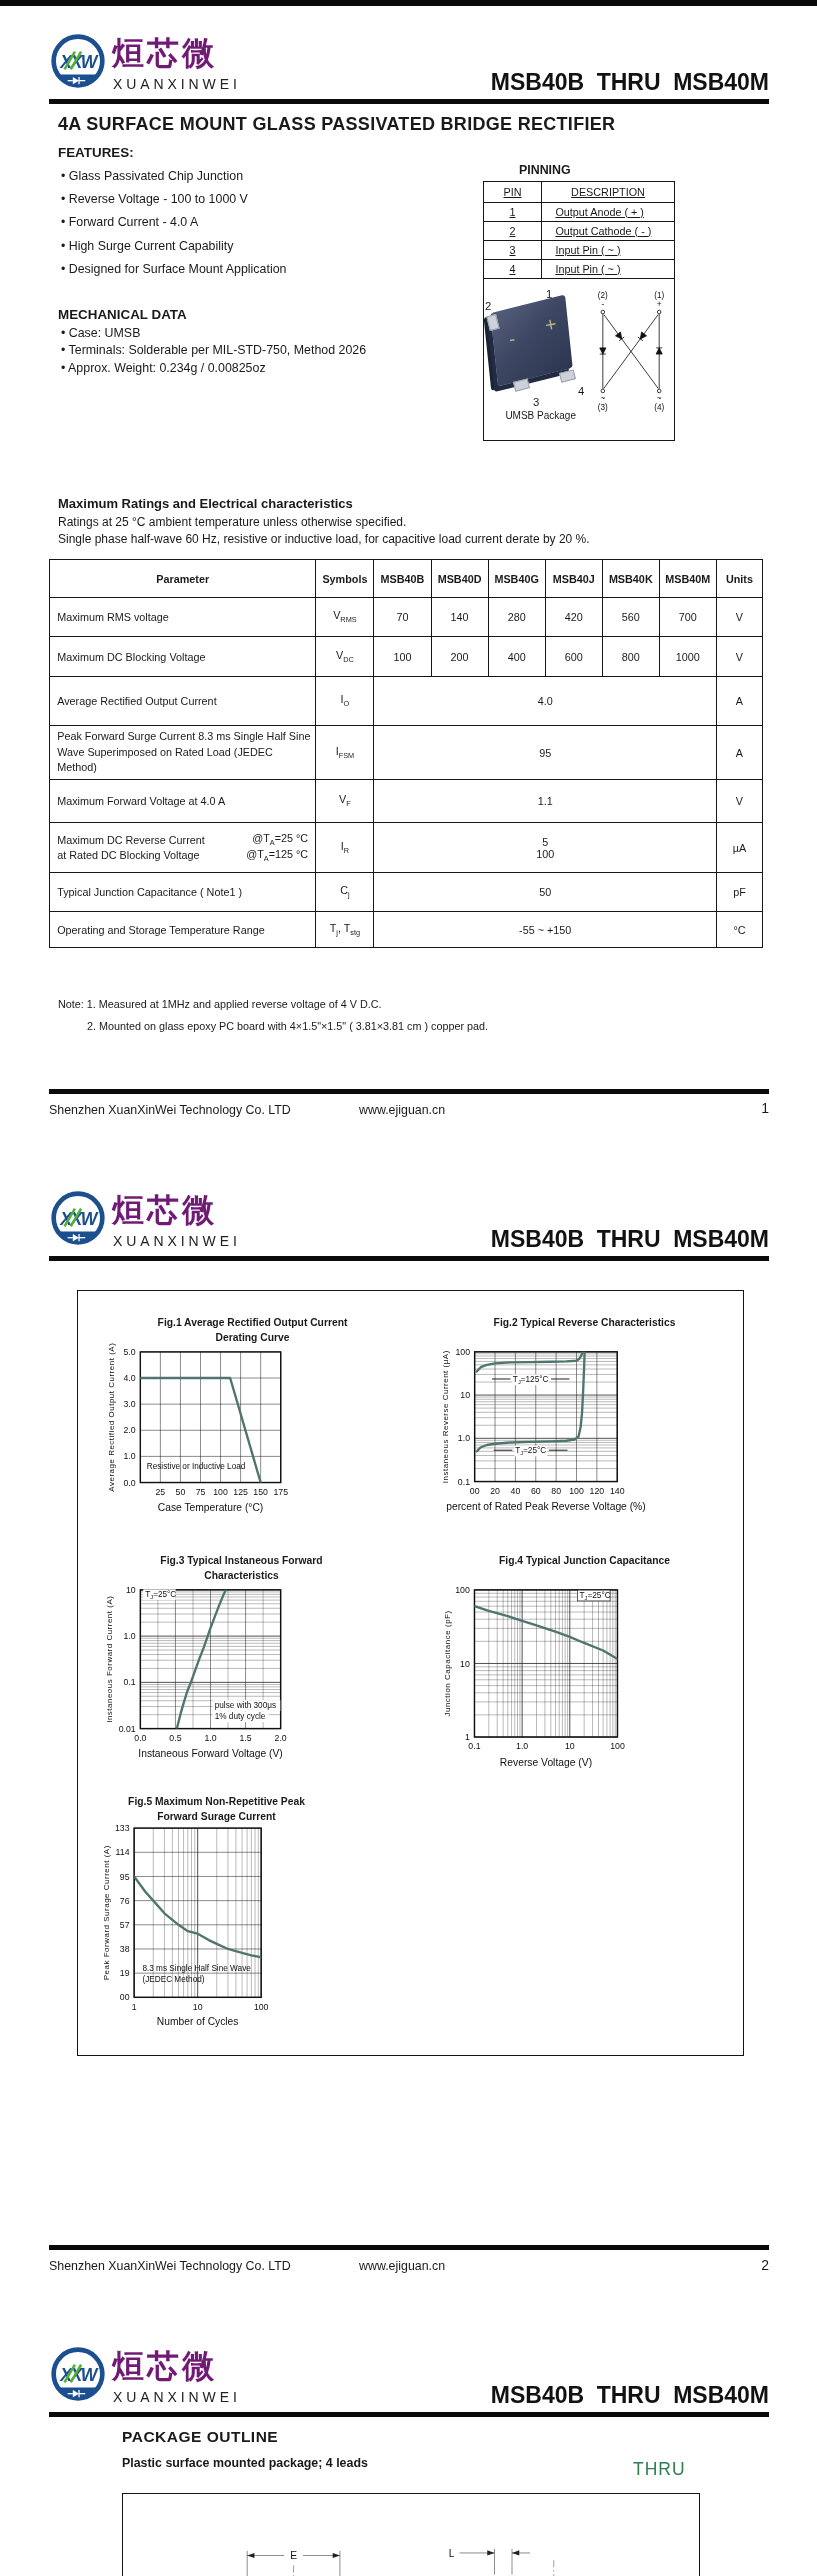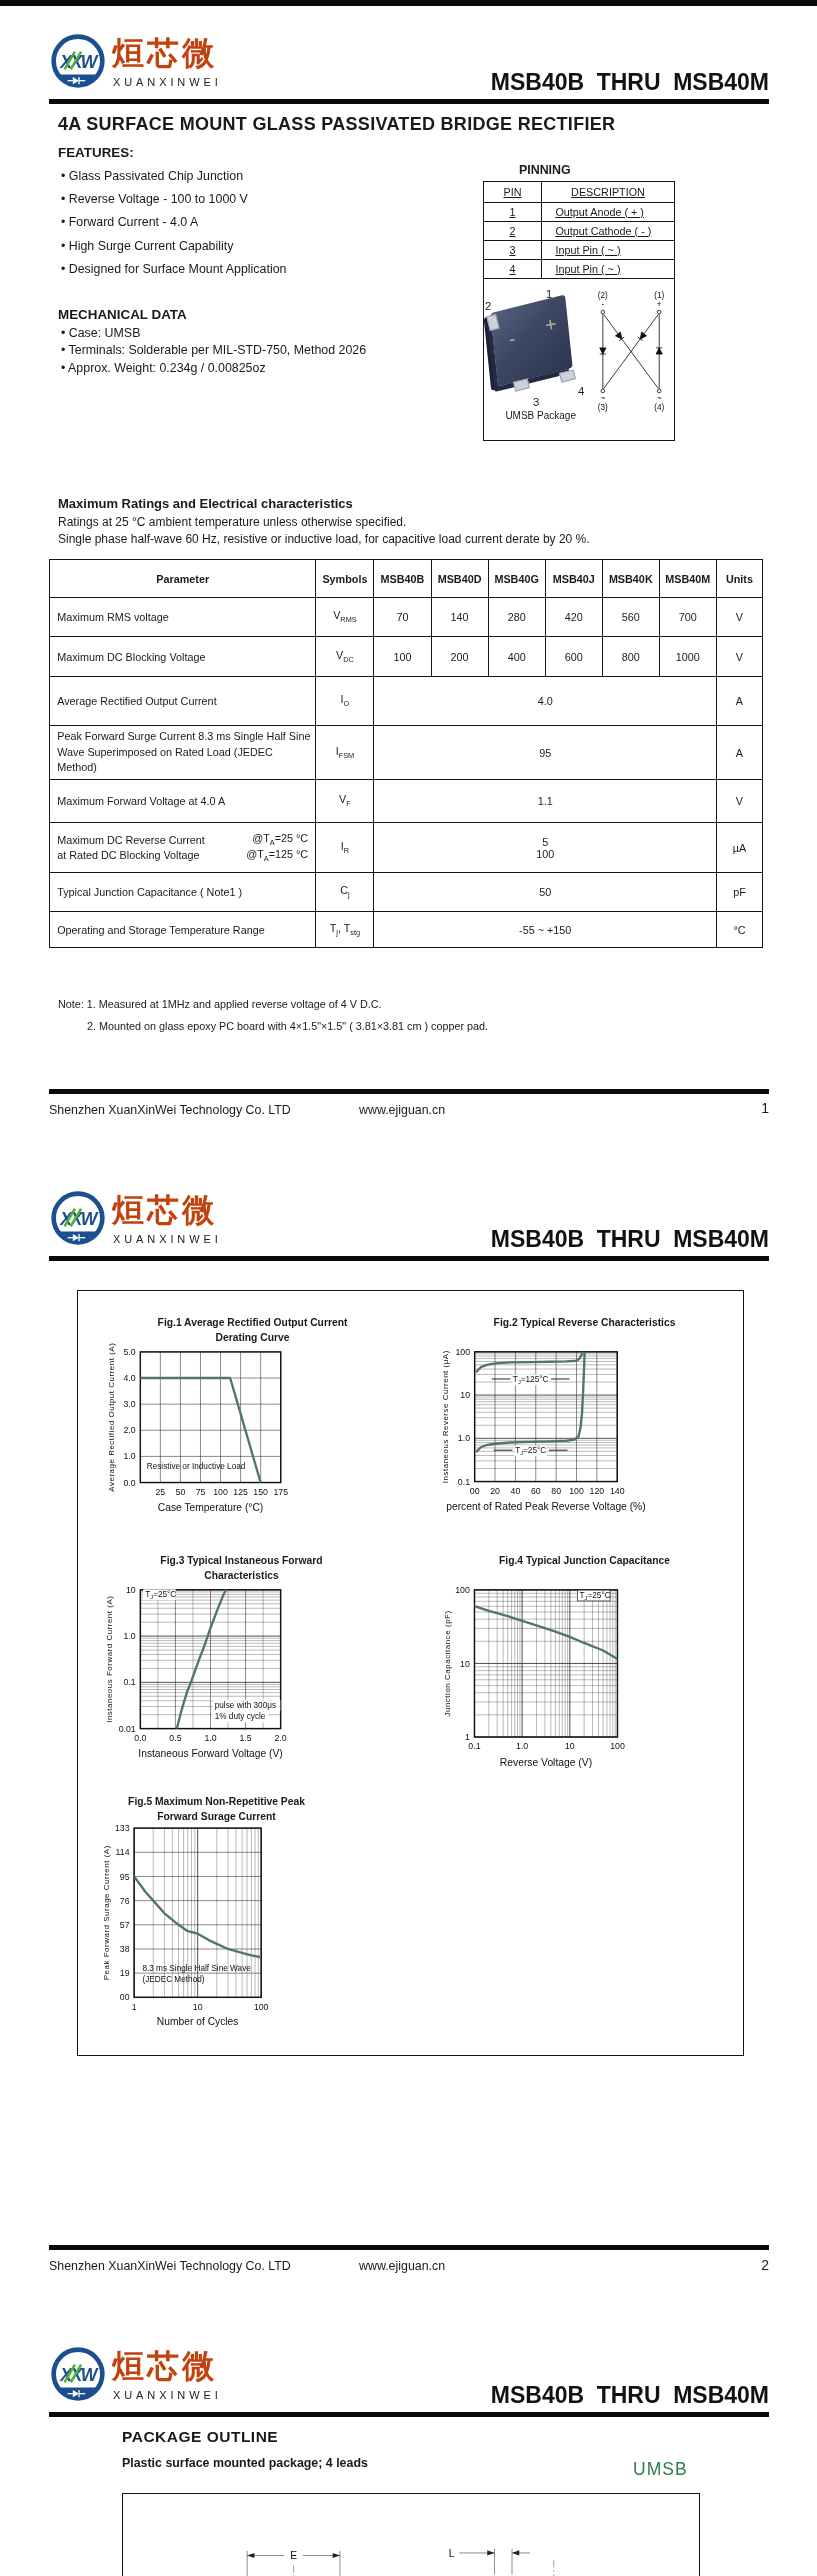--- a/index.html
+++ b/index.html
@@ -6,22 +6,22 @@
   body{width:818px;background:#fff;font-family:"Liberation Sans","DejaVu Sans",sans-serif;color:#1a1a1a;}
   #canvas{position:relative;width:818px;height:3470px;background:#fff;overflow:hidden;}
   .abs{position:absolute;}
   .rule{background:#0a0a0a;height:4.6px;}
   .topedge{background:#0a0a0a;}
   .doctitle{font-size:23px;font-weight:bold;word-spacing:6.2px;white-space:nowrap;color:#121212;text-align:right;}
   .h1{font-size:18px;font-weight:bold;letter-spacing:0.3px;}
   .h2{font-size:13.4px;font-weight:bold;}
   .li{font-size:12.4px;white-space:nowrap;}
   .mini{font-size:10.8px;}
-  .logoCn{font-size:32px;font-weight:bold;letter-spacing:3.1px;color:#c2410c;white-space:nowrap;}
-  .logoEn{font-size:11px;letter-spacing:3.9px;color:#222;white-space:nowrap;}
+  .logoCn{font-size:32px;font-weight:bold;letter-spacing:3.1px;color:#701a75;white-space:nowrap;}
+  .logoEn{font-size:14px;letter-spacing:3.9px;color:#222;white-space:nowrap;}
   table{border-collapse:collapse;table-layout:fixed;}
   .rt{border:1.5px solid #161616;}
   .rt td,.rt th{border:1px solid #161616;font-size:10.8px;padding:0 3.1px;overflow:hidden;margin-left:44px;}
   .rt th{font-weight:bold;}
   .rt .c{text-align:center;}
   .pt{border:1.5px solid #161616;text-decoration:underline;}
   .pt td,.pt th{border:1px solid #161616;font-size:10.8px;padding:0;}
   .pt th{font-weight:normal;text-align:center;}
   sub{font-size:68%;}
   .figtitle{font-size:10.3px;font-weight:bold;text-align:center;}
@@ -620,21 +620,21 @@
       <path d="M46,87 L46,101 L58,94 Z" fill="#fff"></path>
     </svg>
     <div class="abs logoCn" style="left:63px;top:1px">烜芯微</div>
     <div class="abs logoEn" style="left:64px;top:45px">XUANXINWEI</div>
   </div>
   <div class="abs doctitle" style="left:464px;top:2382px;width:305px">MSB40B THRU MSB40M</div>
   <div class="abs rule" style="left:49px;top:2412px;width:720px"></div>
 
   <div class="abs" style="left:122px;top:2428px;font-size:15.5px;font-weight:bold;letter-spacing:0.5px">PACKAGE  OUTLINE</div>
   <div class="abs" style="left:122px;top:2456px;font-size:12.4px;font-weight:bold">Plastic surface mounted package; 4 leads</div>
-  <div class="abs greenTxt" style="left:633px;top:2459px;font-size:17.5px;letter-spacing:1px">UMSB</div>
+  <div class="abs greenTxt" style="left:633px;top:2459px;font-size:17.5px;letter-spacing:1px">THRU</div>
 
   <div class="abs" style="left:122px;top:2493px;width:576px;height:800px;border:1.5px solid #141414"></div>
 
   <svg class="abs" style="left:122px;top:2493px" width="576" height="361" viewBox="0 0 1118 700">
 
     <g stroke="#222" stroke-width="2" fill="none">
       <rect x="243" y="172" width="180" height="170" rx="6"></rect>
       <rect x="221" y="192" width="22" height="55"></rect>
       <rect x="423" y="192" width="22" height="55"></rect>
     </g>

